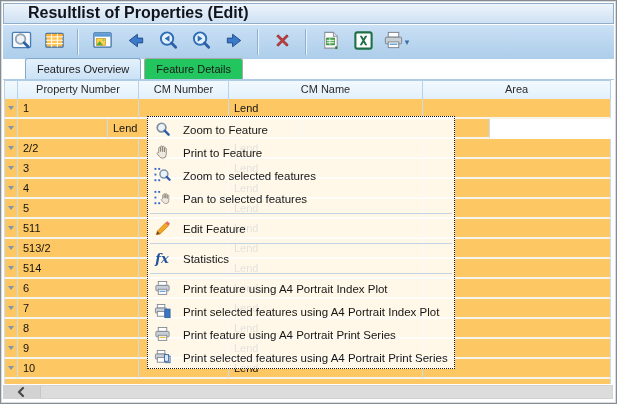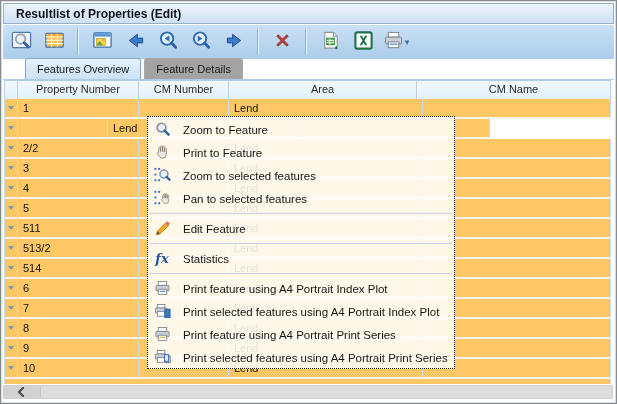--- a/index.html
+++ b/index.html
@@ -3,38 +3,38 @@
 <meta charset="utf-8">
 <style>
   html,body{margin:0;padding:0;background:#fff;}
   .stage{position:relative;width:617px;height:404px;box-sizing:border-box;
          font-family:"Liberation Sans",sans-serif;background:#fff;
          border:1px solid #878C92;box-shadow:inset 0 0 0 1px #D7DCE1;overflow:hidden;}
 
   
   .titlebar{position:absolute;left:2px;top:2px;right:2px;height:21px;box-sizing:border-box;
             background:linear-gradient(var(--titlebar-top,#EDF4FB),var(--titlebar-blue,#CEE1F3));
-            border:1px solid #93AEC8;display:flex;align-items:center;padding:0 12px;
-            font-weight:bold;font-size:12px;color:#10141C;}
+            border:1px solid #93AEC8;display:flex;padding:0 24px;
+            font-weight:bold;font-size:16px;color:#10141C;}
 
   
   .toolbar{position:absolute;left:2px;top:24px;right:2px;height:34px;
            background:linear-gradient(#CAE0F5,var(--toolbar-blue,#ACCDEA));
            display:flex;align-items:center;padding-left:6px;gap:9px;}
   .tbtn{width:24px;height:24px;display:flex;align-items:center;justify-content:center;flex:none;}
   .tsep{width:0;height:26px;border-left:1px solid #8FB0CF;border-right:1px solid #E9F3FC;margin:0 2px;flex:none;}
   .tcaret{color:#3A6EA5;font-size:9px;margin-left:1px;}
 
   
   .tabbar{position:absolute;left:2px;top:58px;right:2px;height:21px;background:#FFF;
           border-bottom:1px solid #AFCCE4;display:flex;align-items:flex-end;padding-left:22px;box-sizing:border-box;}
   .tab{height:21px;box-sizing:border-box;line-height:20px;padding:0 11px;font-size:11px;color:#1A1A1A;
        border:1px solid #9AACBE;border-bottom:none;border-radius:3px 3px 0 0;margin-right:3px;white-space:nowrap;}
   .tab.active{background:linear-gradient(#E4F1FC,#CBE2F6);border-color:#83A9CC;}
-  .tab.inactive{background:#a3a3a3;border-color:#A8A8A8;}
+  .tab.inactive{background:#22c55e;border-color:#A8A8A8;}
 
   
   .ghead{position:absolute;left:3px;top:79px;width:607px;display:flex;}
   .hcell{box-sizing:border-box;height:35px;background:linear-gradient(#F2F9FE,var(--header-blue,#D5E8F8));
          border-top:1px solid #AFCCE4;border-bottom:1px solid #AFCCE4;border-right:1px solid #B9D2E8;
          font-size:11px;color:#2B2B2B;text-align:center;line-height:17px;overflow:hidden;white-space:nowrap;}
   .hcell:first-child{border-left:1px solid #B9D2E8;}
   .c-sel{width:14px;}.c-prop{width:121px;}.c-num{width:90px;}.c-name{width:194px;}.c-area{width:188px;}
   .rows{position:absolute;left:3px;top:98px;width:607px;}
   .row{display:flex;height:20px;}
@@ -179,22 +179,22 @@
 
   <div class="tabbar">
     <div class="tab active">Features Overview</div>
     <div class="tab inactive">Feature Details</div>
   </div>
 
   <div class="ghead">
     <div class="hcell c-sel"></div>
     <div class="hcell c-prop">Property Number</div>
     <div class="hcell c-num">CM Number</div>
+    <div class="hcell c-name">CM Name</div>
     <div class="hcell c-area">Area</div>
-    <div class="hcell c-name">CM Name</div>
   </div>
 
   <div class="rows" id="rows">
 
       <div class="row">
         <div class="cell c-sel">
           <span class="tri"></span>
         </div>
         <div class="cell c-prop">1</div>
         <div class="cell c-num"></div>

